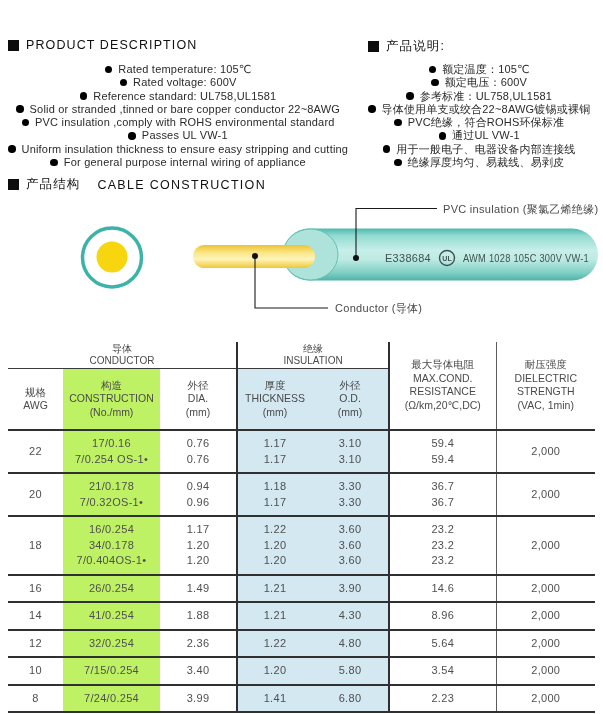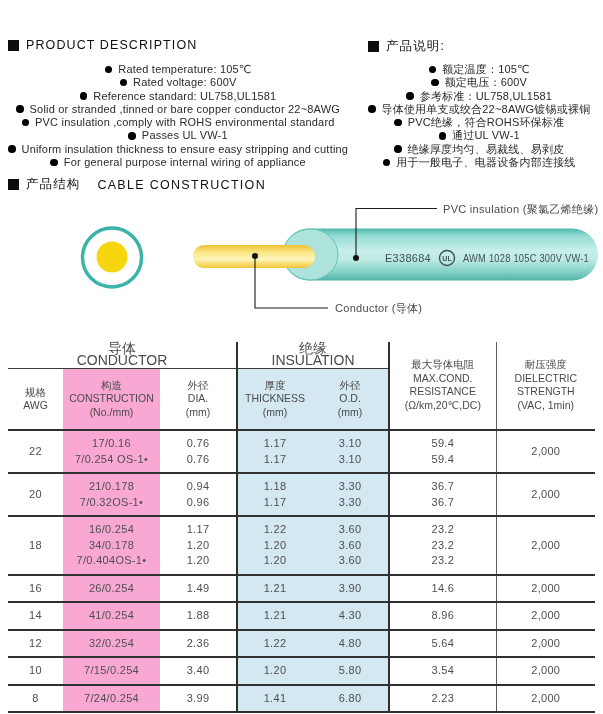--- a/index.html
+++ b/index.html
@@ -26,30 +26,30 @@
   
   .diagram{position:absolute;left:0;top:195px;width:603px;height:140px;}
   .dia-label{font-size:11px;fill:#4a4a4a;letter-spacing:0.3px;}
   .print-txt{font-size:10.8px;fill:#3f5250;letter-spacing:0.3px;}
 
   
   .spec-wrap{position:absolute;left:8px;top:342px;width:587px;}
   table{border-collapse:collapse;table-layout:fixed;width:587px;}
   th,td{white-space:pre-line;text-align:center;vertical-align:middle;
     font-weight:normal;padding:0;margin:0;}
-  .grp-row th{font-size:14px;line-height:11.5px;color:#4a4a4a;
+  .grp-row th{font-size:10px;line-height:11.5px;color:#4a4a4a;
     padding:1px 0 2px 0;border-bottom:1px solid #3a3a3a;}
   .colhd-row th{font-size:10.5px;line-height:13.5px;color:#4a4a4a;
     padding:4px 0;border-bottom:2px solid #303030;height:52px;}
   th.merged{font-size:10.5px;line-height:13.5px;color:#4a4a4a;
     border-bottom:2px solid #303030;margin-left:36px;}
   .ins-grp{border-left:2px solid #303030;border-right:2px solid #303030;}
   .c-thk{border-left:2px solid #303030;background:#d4e8f1;}
   .c-od{border-right:2px solid #303030;background:#d4e8f1;}
-  .c-con{background:#f9a8d4;}
+  .c-con{background:#bef264;}
   .c-res{border-right:1px solid #5c5c5c;}
   tbody td{font-size:11px;line-height:15.5px;color:#4f4f4f;
     padding:5px 2px;border-top:2px solid #303030;letter-spacing:0.3px;}
   tbody tr:last-child td{border-bottom:2px solid #303030;}
 </style>
 </head>
 <body>
 
 <div class="page">
 
@@ -118,25 +118,25 @@
     <li>
         <span class="dot"></span>
         <span class="txt">PVC绝缘，符合ROHS环保标准</span>
       </li>
     <li>
         <span class="dot"></span>
         <span class="txt">通过UL VW-1</span>
       </li>
     <li>
         <span class="dot"></span>
+        <span class="txt">用于一般电子、电器设备内部连接线</span>
+      </li>
+    <li>
+        <span class="dot"></span>
         <span class="txt">绝缘厚度均匀、易裁线、易剥皮</span>
-      </li>
-    <li>
-        <span class="dot"></span>
-        <span class="txt">用于一般电子、电器设备内部连接线</span>
       </li>
   </ul>
 
   <div class="sec-title" style="left:8px;top:176px;">
     <span class="sq"></span>
     <span>产品结构</span>
     <span class="t2">CABLE CONSTRUCTION</span>
   </div>
 
   <svg class="diagram" viewBox="0 0 603 140">

